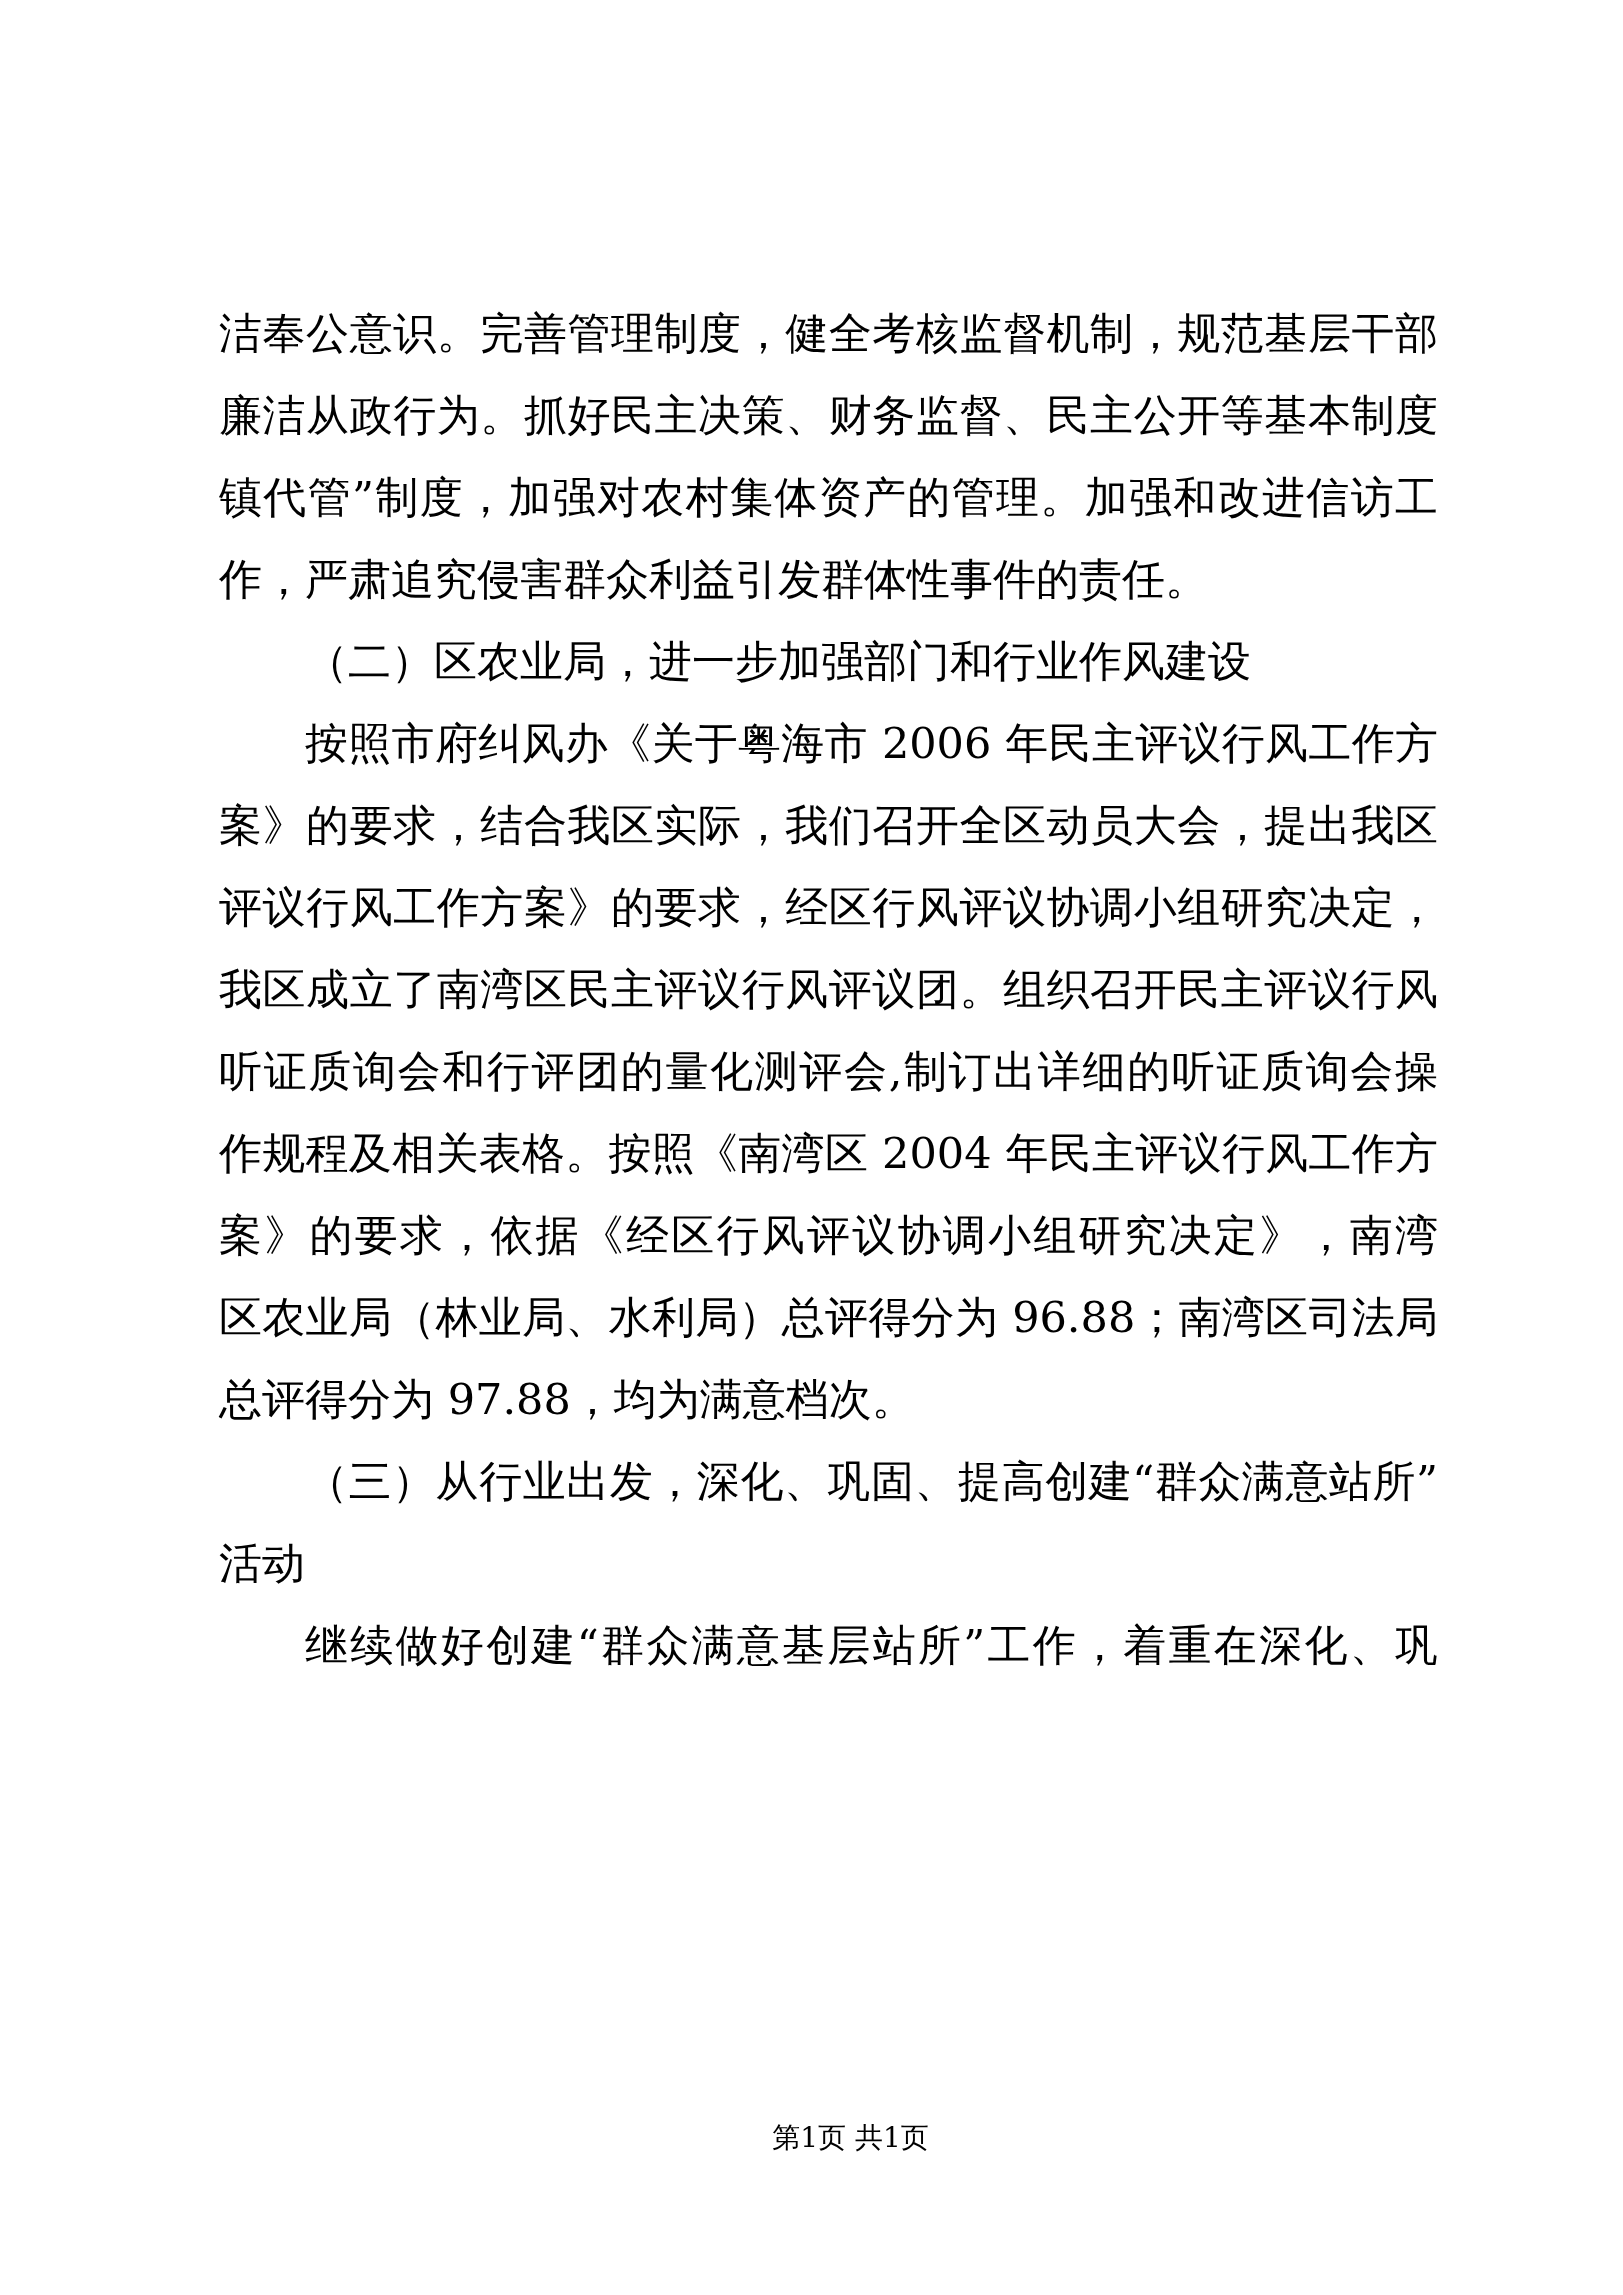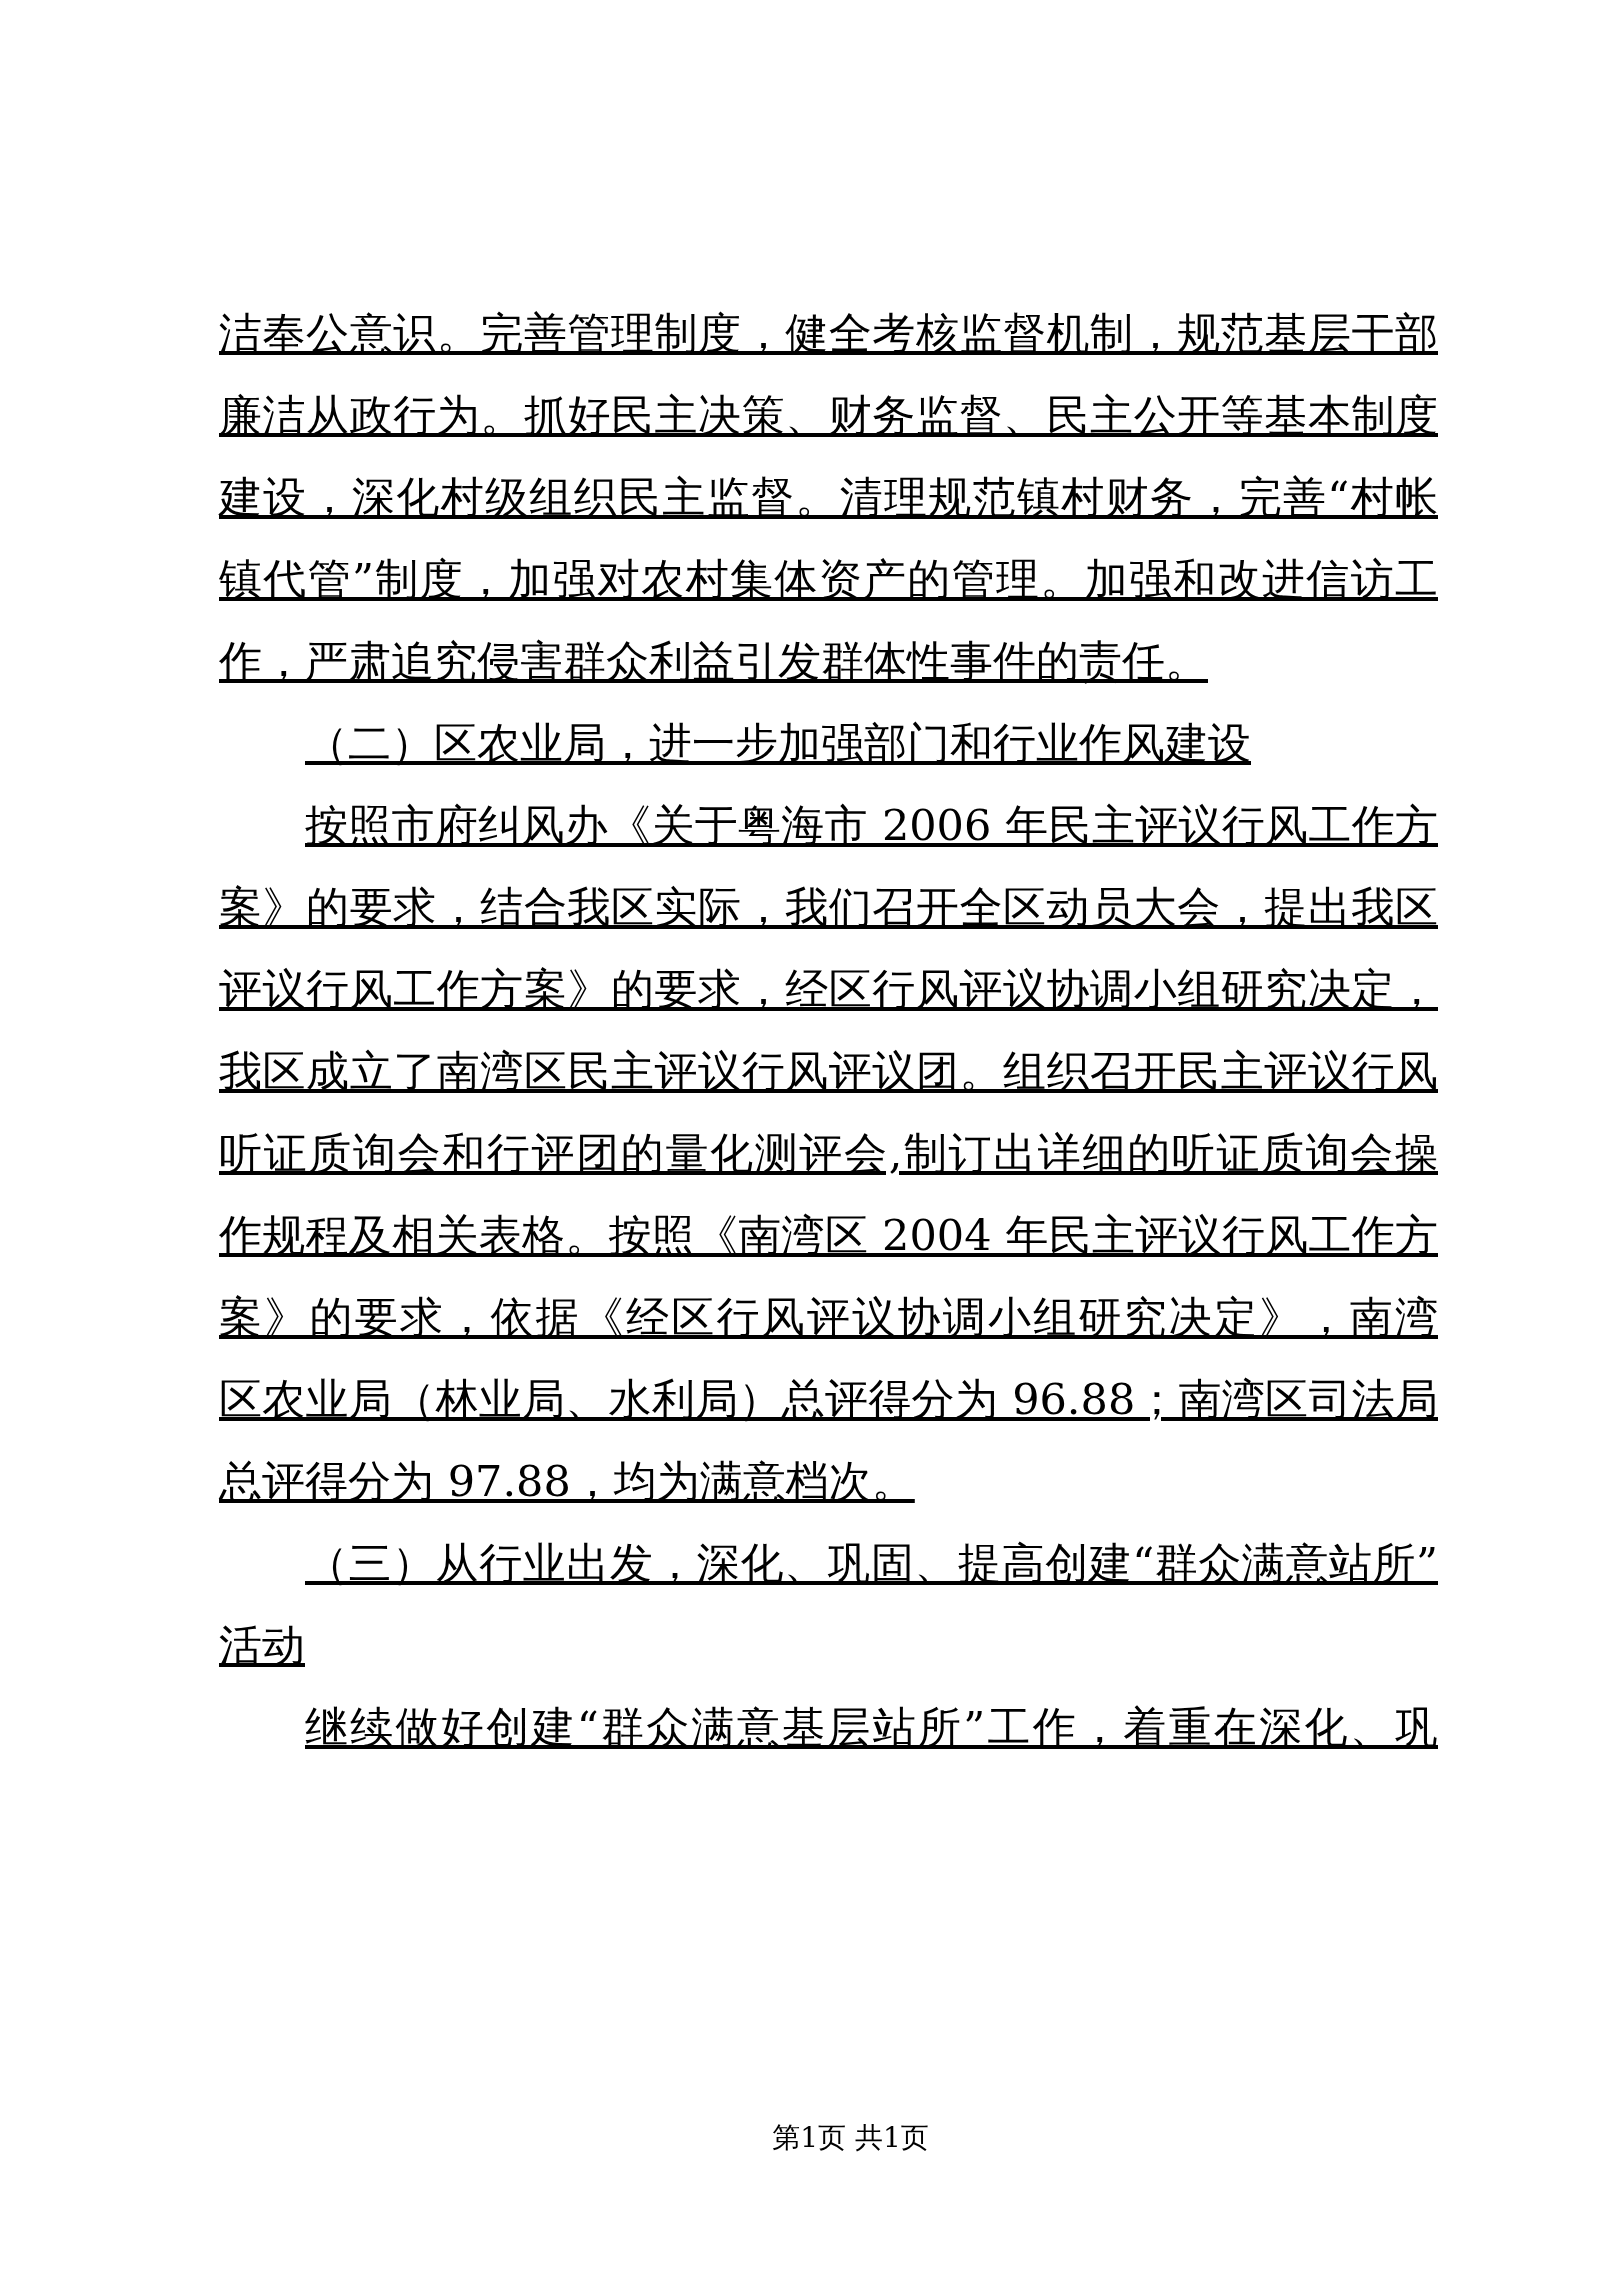--- a/index.html
+++ b/index.html
@@ -14,21 +14,20 @@
     color: #000000;
   }
   .doc-body {
     position: absolute;
     left: 219px;
     top: 292px;
     width: 1219px;
     font-size: 43px;
     line-height: 82px;
     letter-spacing: 0;
-    text-decoration: underline;
   }
   .line {
     white-space: normal;
     text-align: left;
   }
   .line.just {
     text-align: justify;
     text-align-last: justify;
   }
   .line.indent {
@@ -46,21 +45,20 @@
     line-height: 37px;
   }
 </style>
 </head>
 <body>
 
 <div class="page">
   <div class="doc-body">
       <div class="line just">洁奉公意识。完善管理制度，健全考核监督机制，规范基层干部</div>
       <div class="line just">廉洁从政行为。抓好民主决策、财务监督、民主公开等基本制度</div>
-      <div class="line just">建设，深化村级组织民主监督。清理规范镇村财务，完善“村帐</div>
       <div class="line just">镇代管”制度，加强对农村集体资产的管理。加强和改进信访工</div>
       <div class="line">作，严肃追究侵害群众利益引发群体性事件的责任。</div>
       <div class="line indent">（二）区农业局，进一步加强部门和行业作风建设</div>
       <div class="line indent just">按照市府纠风办《关于粤海市 2006 年民主评议行风工作方</div>
       <div class="line just">案》的要求，结合我区实际，我们召开全区动员大会，提出我区</div>
       <div class="line just">评议行风工作方案》的要求，经区行风评议协调小组研究决定，</div>
       <div class="line just">我区成立了南湾区民主评议行风评议团。组织召开民主评议行风</div>
       <div class="line just">听证质询会和行评团的量化测评会,制订出详细的听证质询会操</div>
       <div class="line just">作规程及相关表格。按照《南湾区 2004 年民主评议行风工作方</div>
       <div class="line just">案》的要求，依据《经区行风评议协调小组研究决定》，南湾</div>

